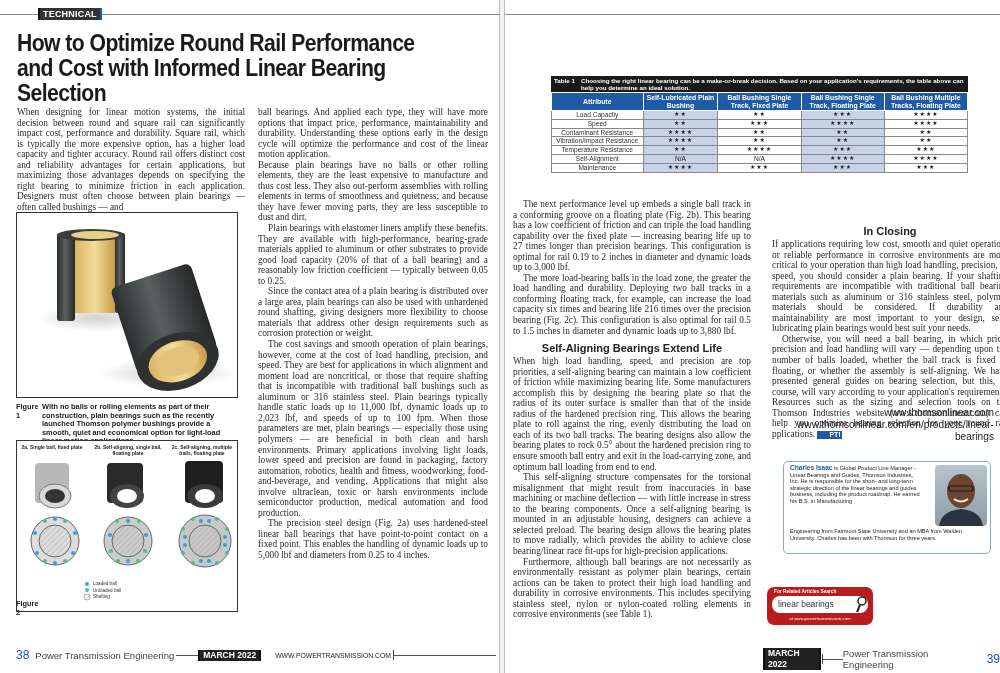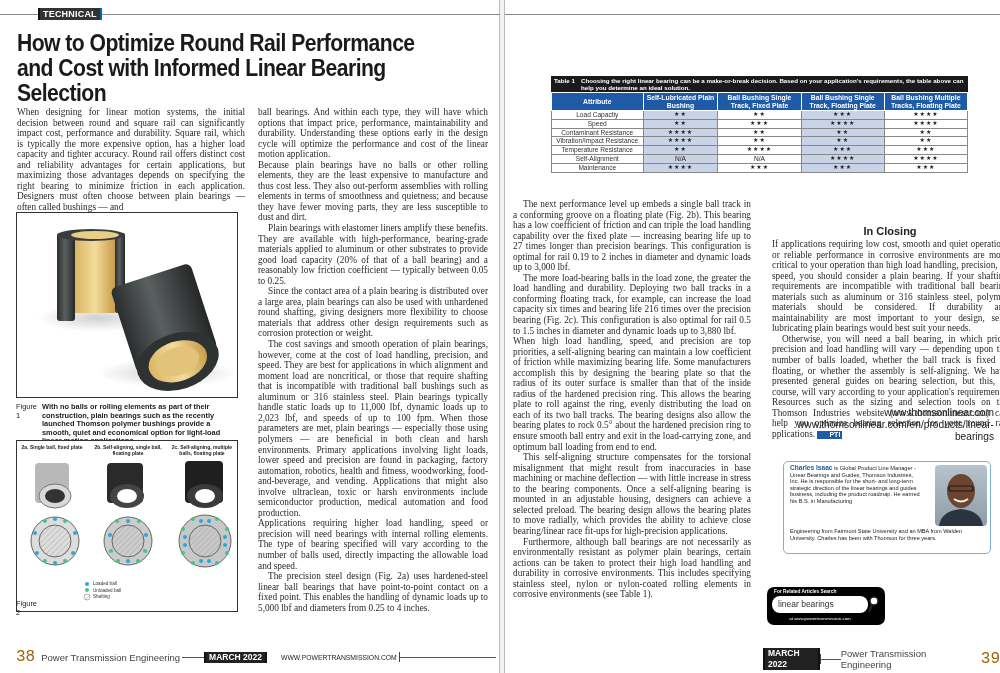--- a/index.html
+++ b/index.html
@@ -50,27 +50,27 @@
   }
 
   .figure-box { position: absolute; border: 1.5px solid #333; background: #fff; overflow: hidden; }
   .fig1 { left: 16px; top: 212px; width: 222px; height: 186px; }
   .fig2 { left: 16px; top: 440px; width: 222px; height: 172px; }
 
   .caption {
     position: absolute; font-family: "Liberation Sans", sans-serif; font-size: 7.4px; line-height: 8.6px;
     color: #222; display: flex;
   }
-  .caption .lbl { width: 26px; flex: 0 0 26px; font-weight: normal; }
+  .caption .lbl { width: 26px; flex: 0 0 26px; font-weight: bold; }
   .caption .txt { flex: 1; font-weight: bold; }
   .cap1 { left: 16px; top: 403px; width: 224px; }
   .cap2 { left: 16px; top: 600px; width: 224px; }
 
   .footer-left { position: absolute; left: 16px; top: 648px; display: flex; align-items: center; width: 480px; }
-  .page-num { font-family: Liberation Mono, monospace; font-size: 16px; color: #a16207; font-weight: 300; }
+  .page-num { font-family: Liberation Sans, sans-serif; font-size: 12px; color: #1d4ed8; font-weight: 300; }
   .pub-name { font-family: "Liberation Sans", sans-serif; font-size: 9.5px; color: #444; margin-left: 6px; }
   .footer-line { height: 1px; background: #555; }
   .issue-badge {
     font-family: "Liberation Sans", sans-serif; font-size: 8.5px; font-weight: bold; color: #fff; background: #222;
     padding: 0 3px; line-height: 11px; border-left: 2px solid #111; border-right: 2px solid #111;
   }
   .website { font-family: "Liberation Sans", sans-serif; font-size: 6.8px; color: #222; }
 
   
   .table-wrap { position: absolute; left: 46px; top: 76px; width: 417px; }
@@ -109,21 +109,21 @@
   }
   .bio-text b { color: #1f5aa6; font-size: 6.6px; }
   .bio-tail { position: absolute; left: 6px; top: 66px; width: 196px; font-family: "Liberation Sans", sans-serif; font-size: 5.6px; line-height: 6.5px; color: #222; }
   .bio-photo {
     position: absolute; right: 3px; top: 3px; width: 52px; height: 61px; border-radius: 4px;
     background: linear-gradient(#b7c4cf, #8d9ca8);
     overflow: hidden;
   }
 
   .search-widget {
-    position: absolute; left: 262px; top: 587px; width: 118px; height: 38px; background: #000000; border-radius: 7px;
+    position: absolute; left: 262px; top: 587px; width: 106px; height: 38px; background: #b91c1c; border-radius: 7px;
   }
   .search-widget .sw-top { position: absolute; left: 7px; top: 2px; font-family: "Liberation Sans", sans-serif; font-size: 4.8px; color: #fff; font-weight: bold; }
   .search-widget .sw-field {
     position: absolute; left: 5px; top: 9px; width: 96px; height: 17px; background: #fff; border-radius: 8px;
     font-family: "Liberation Sans", sans-serif; font-size: 8.5px; color: #333; padding-left: 6px; line-height: 17px;
   }
   .search-widget .sw-bottom { position: absolute; left: 0; width: 106px; top: 29px; text-align: center; font-family: "Liberation Sans", sans-serif; font-size: 4.4px; color: #fff; }
   .search-widget .sw-icon { position: absolute; right: 6px; top: 2px; }
 
   .footer-right { position: absolute; left: 258px; top: 648px; display: flex; align-items: center; }
@@ -136,26 +136,25 @@
 <div class="page page-left">
   <div class="top-rule"></div>
   <div class="section-tag">TECHNICAL</div>
   <h1 class="headline">How to Optimize Round Rail Performance and Cost with Informed Linear Bearing Selection</h1>
 
   <div class="col col1 body-text">
     <p>When designing for linear motion systems, the initial decision between round and square rail can significantly impact cost, performance and durability. Square rail, which is typically the more expensive option, has a higher load capacity and tighter accuracy. Round rail offers distinct cost and reliability advantages for certain applications, but maximizing those advantages depends on specifying the right bearing to minimize friction in each application. Designers must often choose between plain bearings — often called bushings — and</p>
   </div>
 
   <div class="col col2 body-text">
-    <p>ball bearings. And within each type, they will have which options that impact price, performance, maintainability and durability. Understanding these options early in the design cycle will optimize the performance and cost of the linear motion application.</p>
+    <p>ball bearings. And applied each type, they will have more options that impact price, performance, maintainability and durability. Understanding these options early in the design cycle will optimize the performance and cost of the linear motion application.</p>
     <p>Because plain bearings have no balls or other rolling elements, they are the least expensive to manufacture and thus cost less. They also out-perform assemblies with rolling elements in terms of smoothness and quietness; and because they have fewer moving parts, they are less susceptible to dust and dirt.</p>
     <p class="ind">Plain bearings with elastomer liners amplify these benefits. They are available with high-performance, bearing-grade materials applied to aluminum or other substrates to provide good load capacity (20% of that of a ball bearing) and a reasonably low friction coefficient — typically between 0.05 to 0.25.</p>
     <p class="ind">Since the contact area of a plain bearing is distributed over a large area, plain bearings can also be used with unhardened round shafting, giving designers more flexibility to choose materials that address other design requirements such as corrosion protection or weight.</p>
     <p class="ind">The cost savings and smooth operation of plain bearings, however, come at the cost of load handling, precision, and speed. They are best for applications in which alignment and moment load are noncritical, or those that require shafting that is incompatible with traditional ball bushings such as aluminum or 316 stainless steel. Plain bearings typically handle static loads up to 11,000 lbf, dynamic loads up to 2,023 lbf, and speeds of up to 100 fpm. When those parameters are met, plain bearings — especially those using polymers — are beneficial in both clean and harsh environments. Primary applications involving light loads, lower speed and precision are found in packaging, factory automation, robotics, health and fitness, woodworking, food-and-beverage, and vending. Applications that might also involve ultraclean, toxic or harsh environments include semiconductor production, medical automation and food production.</p>
-    <p>Applications requiring higher load handling, speed or precision will need bearings with internal rolling elements. The type of bearing specified will vary according to the number of balls used, directly impacting the allowable load and speed.</p>
     <p class="ind">The precision steel design (Fig. 2a) uses hardened-steel linear ball bearings that have point-to-point contact on a fixed point. This enables the handling of dynamic loads up to 5,000 lbf and diameters from 0.25 to 4 inches.</p>
   </div>
 
   <div class="figure-box fig1">
     <svg width="222" height="186" viewBox="0 0 222 186">
       <defs>
         <linearGradient id="dk" x1="0" x2="1">
           <stop offset="0" stop-color="#2b2e2e"></stop>
             <stop offset="0.45" stop-color="#5a5f5f"></stop>
             <stop offset="1" stop-color="#262828"></stop>
@@ -373,20 +372,21 @@
           <td class="shade stars">★★★</td>
           <td class="stars">★★★</td>
         </tr>
       </tbody>
     </table>
   </div>
 
   <div class="col col5 body-text">
     <p class="ind">The next performance level up embeds a single ball track in a conforming groove on a floating plate (Fig. 2b). This bearing has a low coefficient of friction and can triple the load handling capability over the fixed plate — increasing bearing life up to 27 times longer than precision bearings. This configuration is optimal for rail 0.19 to 2 inches in diameter and dynamic loads up to 3,000 lbf.</p>
     <p class="ind">The more load-bearing balls in the load zone, the greater the load handling and durability. Deploying two ball tracks in a conforming floating track, for example, can increase the load capacity six times and bearing life 216 times over the precision bearing (Fig. 2c). This configuration is also optimal for rail 0.5 to 1.5 inches in diameter and dynamic loads up to 3,880 lbf.</p>
+    <div class="subhead">Self-Aligning Bearings Extend Life</div>
     <p>When high load handling, speed, and precision are top priorities, a self-aligning bearing can maintain a low coefficient of friction while maximizing bearing life. Some manufacturers accomplish this by designing the bearing plate so that the radius of its outer surface is smaller than that of the inside radius of the hardened precision ring. This allows the bearing plate to roll against the ring, evenly distributing the load on each of its two ball tracks. The bearing designs also allow the bearing plates to rock 0.5° about the hardened precision ring to ensure smooth ball entry and exit in the load-carrying zone, and optimum ball loading from end to end.</p>
     <p class="ind">This self-aligning structure compensates for the torsional misalignment that might result from inaccuracies in base machining or machine deflection — with little increase in stress to the bearing components. Once a self-aligning bearing is mounted in an adjustable housing, designers can achieve a selected preload. The bearing design allows the bearing plates to move radially, which provides the ability to achieve close bearing/linear race fit-ups for high-precision applications.</p>
     <p class="ind">Furthermore, although ball bearings are not necessarily as environmentally resistant as polymer plain bearings, certain actions can be taken to protect their high load handling and durability in corrosive environments. This includes specifying stainless steel, nylon or nylon-coated rolling elements in corrosive environments (see Table 1).</p>
   </div>
 
   <div class="col col6 body-text">
     <div class="subhead" style="margin-top:0;">In Closing</div>
     <p>If applications requiring low cost, smooth and quiet operation, or reliable performance in corrosive environments are more critical to your operation than high load handling, precision, or speed, you should consider a plain bearing. If your shafting requirements are incompatible with traditional ball bearing materials such as aluminum or 316 stainless steel, polymer materials should be considered. If durability and maintainability are most important to your design, self-lubricating plain bearings would best suit your needs.</p>
     <p class="ind"><span>Otherwise, you will need a ball bearing, in which price, precision and load handling will vary — depending upon the number of balls loaded, whether the ball track is fixed or floating, or whether the assembly is self-aligning. We have presented general guides on bearing selection, but this, of course, will vary according to your application's requirements. Resources such as the sizing and selection tools on the Thomson Industries website (www.thomsonlinear.com) can help you optimize bearing selection for your round rail pplications.</span> <span class="pti-logo">PTI</span></p>
   </div>

